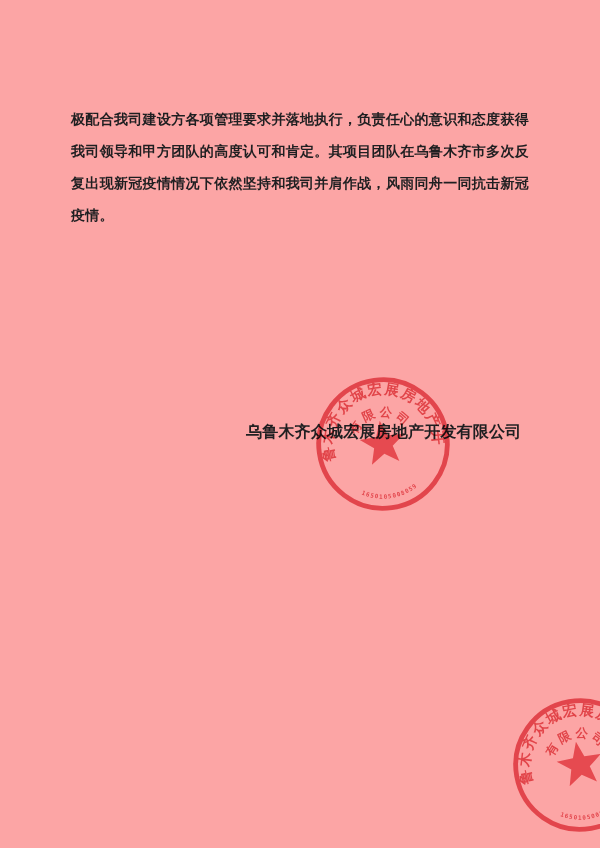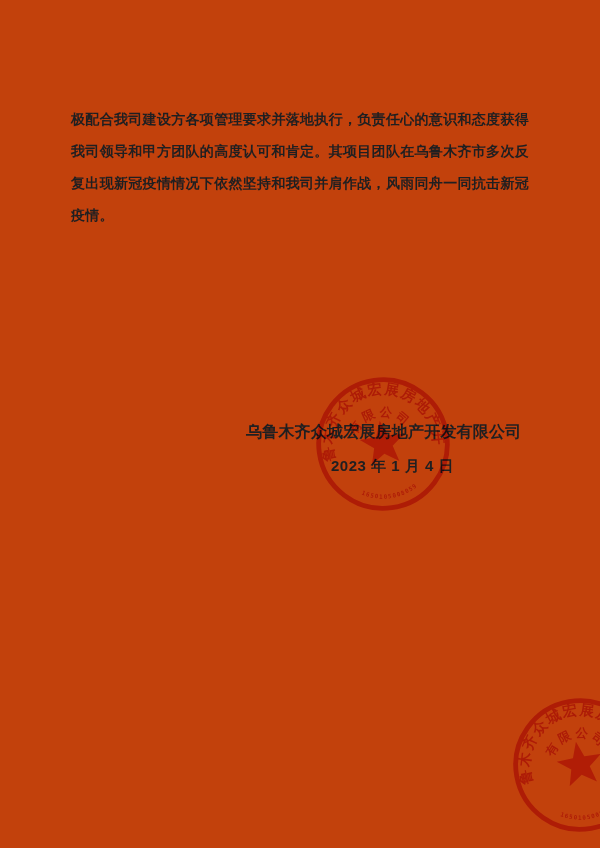--- a/index.html
+++ b/index.html
@@ -1,20 +1,20 @@
 <!DOCTYPE html>
 <html><head>
 <meta charset="utf-8">
 <style>
   html, body { margin: 0; padding: 0; background: #ffffff; }
   .page {
     position: relative;
     width: 600px;
     height: 848px;
-    background: #c2410c;
+    background: #fca5a5;
     overflow: hidden;
     font-family: "Liberation Sans", "DejaVu Sans", sans-serif;
   }
   .letter-body {
     position: absolute;
     left: 71px;
     top: 103px;
     width: 458px;
     color: #1f1f21;
     font-size: 14px;
@@ -104,21 +104,20 @@
 <body>
 
 <div class="page">
 
   <div class="letter-body">
     <p>极配合我司建设方各项管理要求并落地执行，负责任心的意识和态度获得我司领导和甲方团队的高度认可和肯定。其项目团队在乌鲁木齐市多次反复出现新冠疫情情况下依然坚持和我司并肩作战，风雨同舟一同抗击新冠疫情。</p>
   </div>
 
   <div class="sig-company">乌鲁木齐众城宏展房地产开发有限公司</div>
 
-  <div class="sig-date">2023 年 1 月 4 日</div>
 
   <svg class="seal seal-main" viewBox="-70 -70 140 140">
     <g class="sealg">
       <circle class="ring" cx="0" cy="0" r="60"></circle>
       <path id="s1-outer" d="M -44.2 16.1 A 47 47 0 1 1 44.2 16.1" fill="none"></path>
       <path id="s1-inner" d="M -24.4 -8.9 A 26 26 0 0 1 24.4 -8.9" fill="none"></path>
       <path id="s1-serial" d="M -41.8 29.3 A 51 51 0 0 0 41.8 29.3" fill="none"></path>
       <path class="star" d="M0,-22 L5.41,-7.44 L20.92,-6.8 L8.75,2.84 L12.93,17.8 L0,9.2 L-12.93,17.8 L-8.75,2.84 L-20.92,-6.8 L-5.41,-7.44 Z"></path>
       <text class="arc-outer">
         <textPath href="#s1-outer" startOffset="50%">乌鲁木齐众城宏展房地产开发</textPath>

